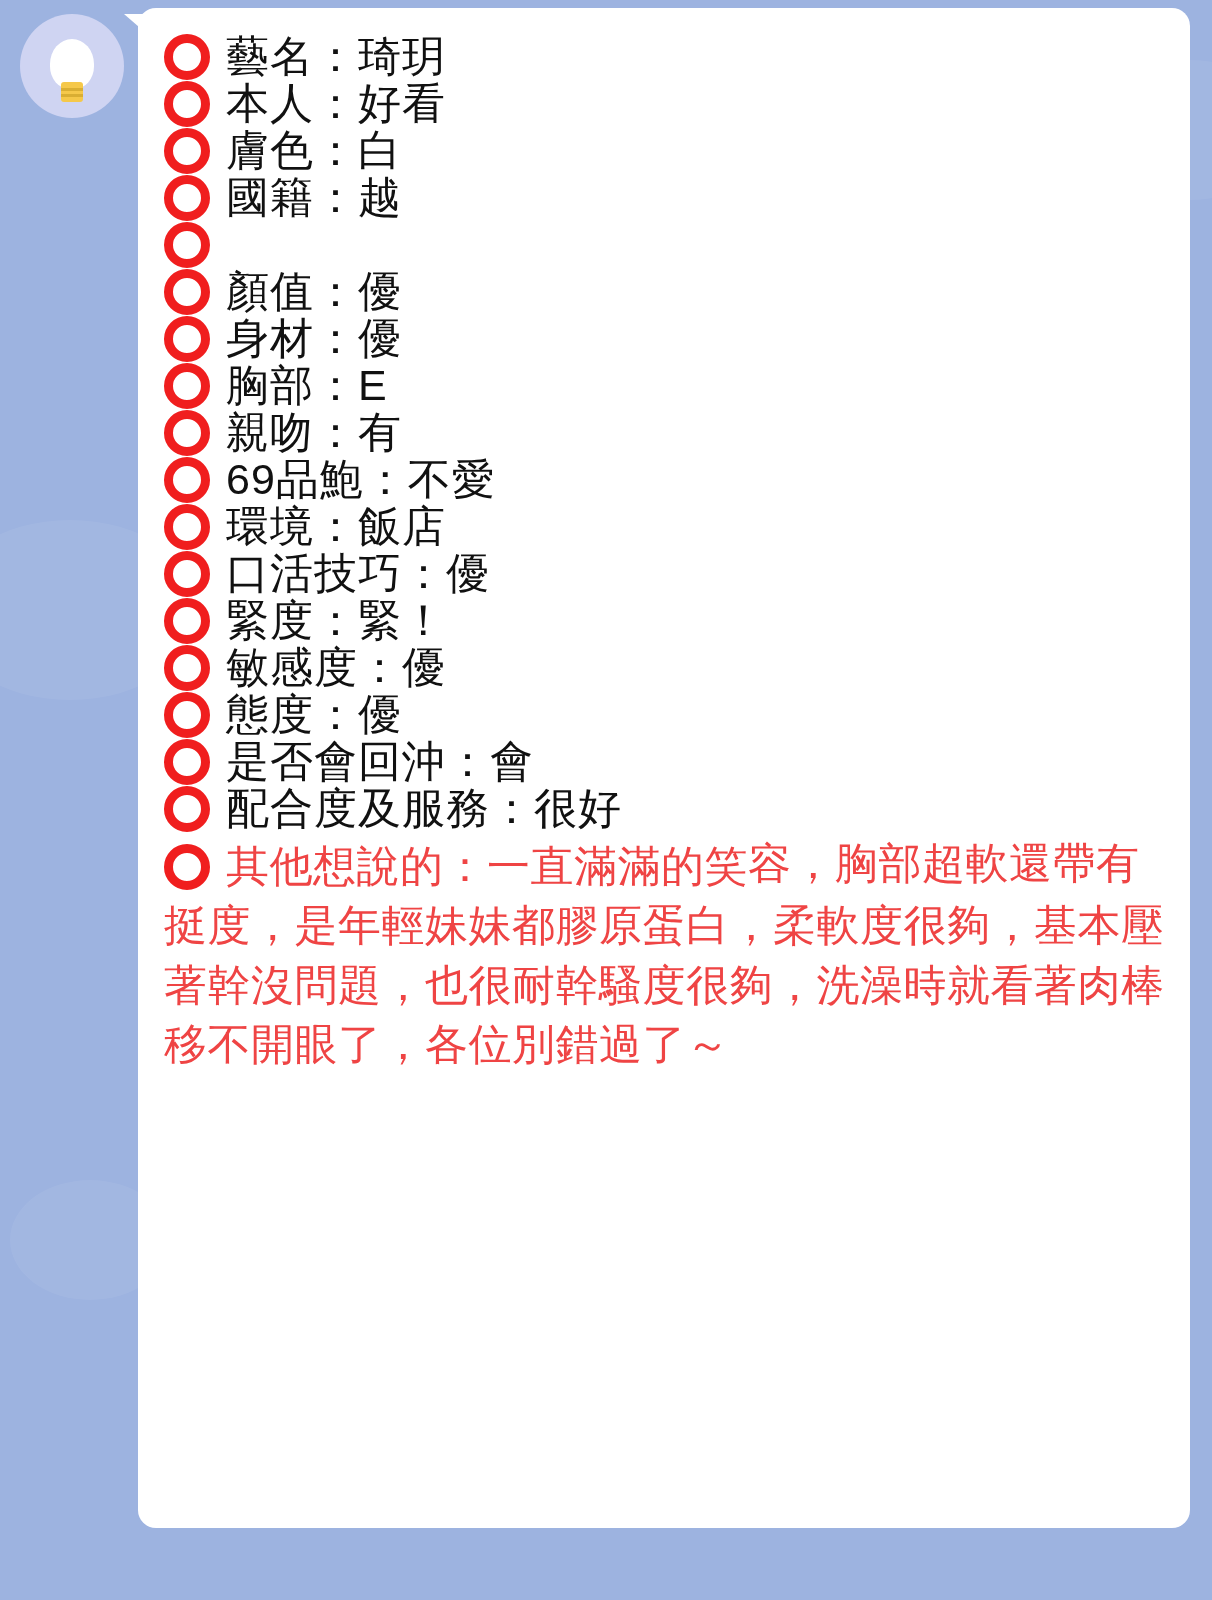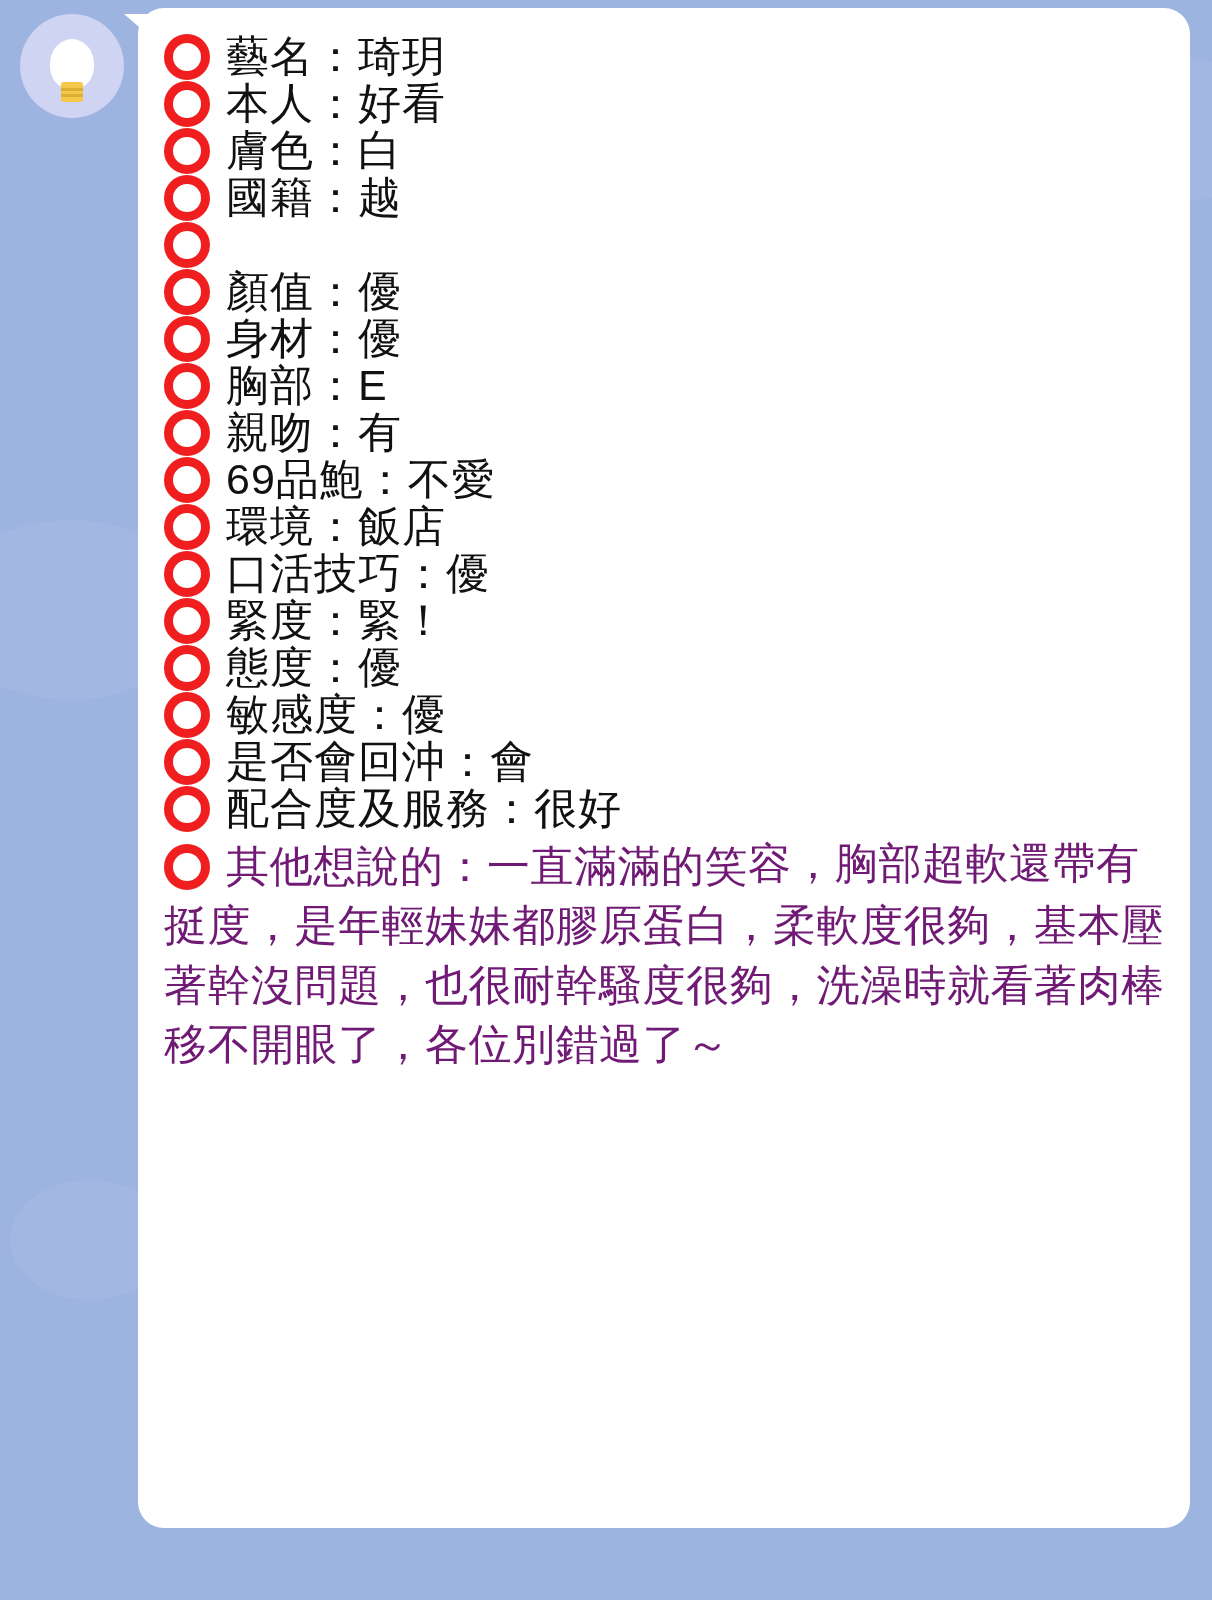--- a/index.html
+++ b/index.html
@@ -88,21 +88,21 @@
     left: -14px;
     top: 6px;
     width: 0;
     height: 0;
     border-top: 0 solid transparent;
     border-bottom: 26px solid transparent;
     border-right: 30px solid #ffffff;
   }
   .bubble {
     background: #ffffff;
-    border-radius: 26px;
+    border-radius: 18px;
     padding: 26px 24px 30px 26px;
     min-height: 1520px;
     box-sizing: border-box;
   }
 
   .attr-list {
     list-style: none;
     margin: 0;
     padding: 0;
   }
@@ -125,21 +125,21 @@
     font-size: 43px;
     color: #111111;
     letter-spacing: 1px;
     white-space: nowrap;
   }
 
   .note-block {
     margin-top: 2px;
     font-size: 43px;
     line-height: 1.38;
-    color: #701a75;
+    color: #ef4444;
     letter-spacing: 0.5px;
   }
   .note-block .note-head {
     display: inline-flex;
     align-items: center;
     vertical-align: middle;
   }
   .note-block .note-head .bullet {
     margin-right: 16px;
   }
@@ -209,25 +209,25 @@
         <li class="attr-item">
           <span class="bullet"></span>
           <span class="attr-text">口活技巧：優</span>
         </li>
         <li class="attr-item">
           <span class="bullet"></span>
           <span class="attr-text">緊度：緊！</span>
         </li>
         <li class="attr-item">
           <span class="bullet"></span>
+          <span class="attr-text">敏感度：優</span>
+        </li>
+        <li class="attr-item">
+          <span class="bullet"></span>
           <span class="attr-text">態度：優</span>
-        </li>
-        <li class="attr-item">
-          <span class="bullet"></span>
-          <span class="attr-text">敏感度：優</span>
         </li>
         <li class="attr-item">
           <span class="bullet"></span>
           <span class="attr-text">是否會回沖：會</span>
         </li>
         <li class="attr-item">
           <span class="bullet"></span>
           <span class="attr-text">配合度及服務：很好</span>
         </li>
       </ul>

